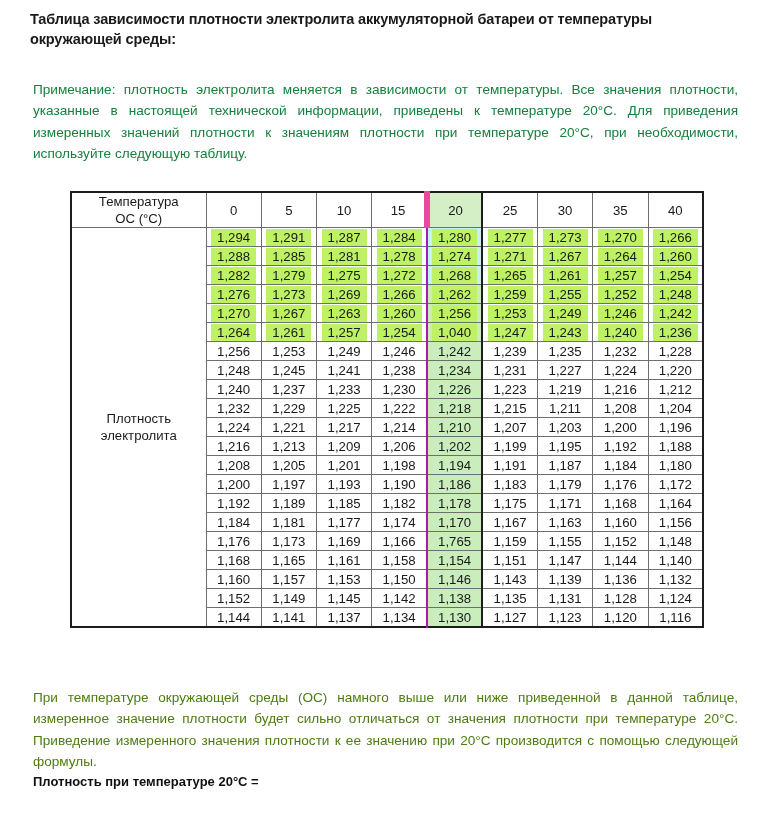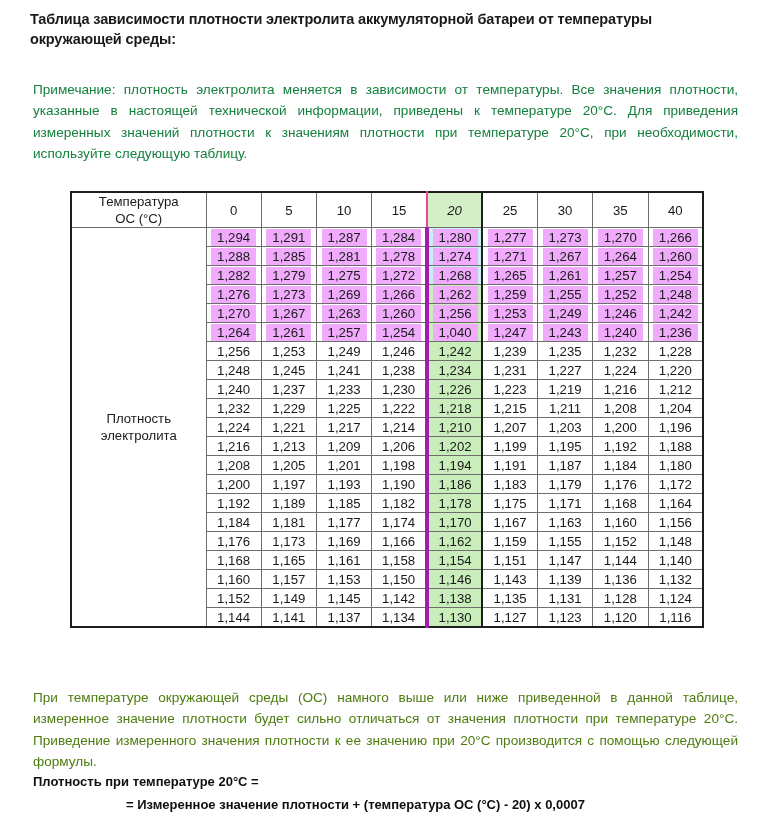--- a/index.html
+++ b/index.html
@@ -112,36 +112,35 @@
     display: block;
     text-align: center;
     padding: 0 4px;
   }
 
   
   td.val {
     background: #ffffff;
   }
   td.val.col20 {
-    border-left: 4px solid #a21caf;
+    border-left: 2px solid #a21caf;
     border-right: 2px solid #1d1d1d;
   }
   th.temp-head.col20 {
-    border-left: 2px solid #ec4899;
+    border-left: 6px solid #ec4899;
     border-right: 2px solid #1d1d1d;
-    font-style: italic;
   }
 
   
   td.val.bg-lightgreen { background: #caeebb; }
   td.val.bg-cyan       { background: #c8f0f0; }
 
   
   span.num { display: inline-block; padding: 0 1px; line-height: 17px; }
-  span.num.hi { background: #f0abfc; padding: 0 6px; }
+  span.num.hi { background: #bef264; padding: 0 6px; }
 
   
   #footer-note {
     position: absolute;
     left: 33px;
     top: 673px;
     width: 705px;
     font-size: 13.6px;
     line-height: 21.5px;
     text-align: justify;
@@ -382,21 +381,21 @@
           <td class="val"><span class="num">1,167</span></td>
           <td class="val"><span class="num">1,163</span></td>
           <td class="val"><span class="num">1,160</span></td>
           <td class="val"><span class="num">1,156</span></td>
         </tr>
         <tr>
           <td class="val"><span class="num">1,176</span></td>
           <td class="val"><span class="num">1,173</span></td>
           <td class="val"><span class="num">1,169</span></td>
           <td class="val"><span class="num">1,166</span></td>
-          <td class="val col20 bg-lightgreen"><span class="num">1,162</span></td>
+          <td class="val col20 bg-lightgreen"><span class="num">1,765</span></td>
           <td class="val"><span class="num">1,159</span></td>
           <td class="val"><span class="num">1,155</span></td>
           <td class="val"><span class="num">1,152</span></td>
           <td class="val"><span class="num">1,148</span></td>
         </tr>
         <tr>
           <td class="val"><span class="num">1,168</span></td>
           <td class="val"><span class="num">1,165</span></td>
           <td class="val"><span class="num">1,161</span></td>
           <td class="val"><span class="num">1,158</span></td>
@@ -440,14 +439,13 @@
           <td class="val"><span class="num">1,116</span></td>
         </tr>
       </tbody>
   </table>
 </div>
 
 <p id="footer-note">При температуре окружающей среды (ОС) намного выше или ниже приведенной в данной таблице, измеренное значение плотности будет сильно отличаться от значения плотности при температуре 20°С. Приведение измеренного значения плотности к ее значению при 20°С производится с помощью следующей формулы.</p>
 
 <div id="formula-block">
   <div id="formula-line-1">Плотность при температуре 20°С =</div>
-  <div id="formula-line-2">= Измеренное значение плотности + (температура ОС (°С) - 20) x 0,0007</div>
 </div>
 
 </body></html>

